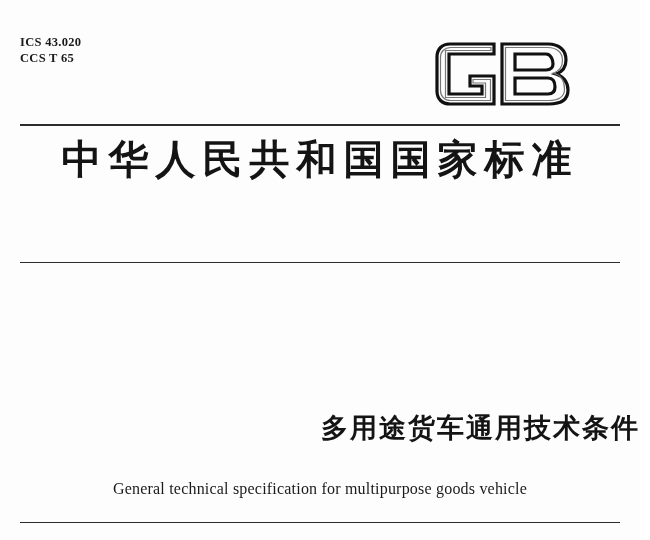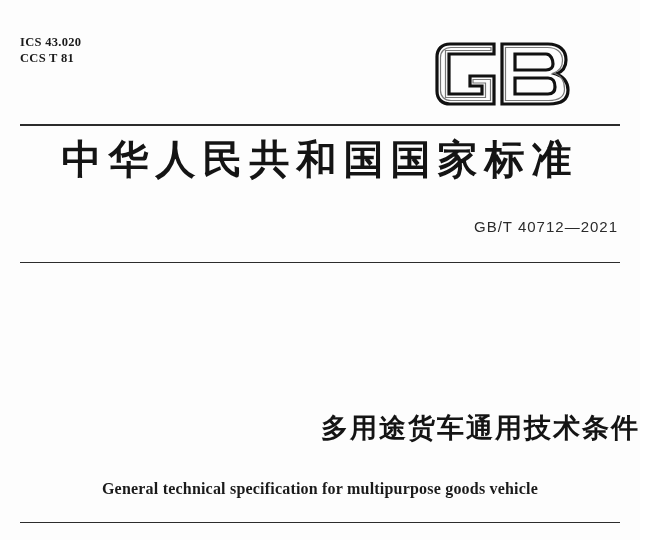--- a/index.html
+++ b/index.html
@@ -106,34 +106,34 @@
     letter-spacing: 2px;
     color: #141414;
   }
   .doc-title-en {
     position: absolute;
     left: 0;
     right: 0;
     top: 480px;
     text-align: center;
     font-family: "Liberation Serif", serif;
-    font-weight: bold;
+    font-weight: normal;
     font-size: 16px;
     color: #1a1a1a;
     letter-spacing: 0.2px;
   }
 </style>
 </head>
 <body>
 
 <div class="page">
 
   <div class="meta">
     <div>ICS 43.020</div>
-    <div>CCS T 81</div>
+    <div>CCS T 65</div>
   </div>
 
   <div class="gb-logo">
     <svg viewBox="0 0 148 72" width="148" height="72" aria-hidden="true">
 
       <g fill="none" stroke="#111111" stroke-width="3.2" stroke-linejoin="miter">
 
         <path d="M64 6 H20 C12 6 7 11 7 19 V53 C7 61 12 66 20 66 H64 V38 H40 V48 H52 V56 H19 V16 H64 Z"></path>
 
         <path d="M61 9.5 H21 C14.5 9.5 10.5 13.5 10.5 19.5 V52.5 C10.5 58.5 14.5 62.5 21 62.5 H60.5 V41.5 H43 V45 H55.5 V59.5 H15.5 V12.5 H61 Z" stroke-width="1.2" stroke="#777777"></path>
@@ -145,21 +145,20 @@
         <path d="M75.5 9.5 H117.5 C127 9.5 132.5 14.5 132.5 22.5 C132.5 28.5 129 33 123.5 35 C130.5 37 134.5 42.5 134.5 51 C134.5 59.5 128 62.5 118.5 62.5 H75.5 Z" stroke-width="1.2" stroke="#777777"></path>
       </g>
       <text x="0" y="0" font-size="0" fill="none">GB</text>
     </svg>
   </div>
 
   <div class="rule rule-top"></div>
 
   <div class="nat-title">中华人民共和国国家标准</div>
 
-  <div class="std-no">GB/T 40712—2021</div>
 
   <div class="rule rule-bottom"></div>
 
   <div class="doc-title-cn">多用途货车通用技术条件</div>
 
   <div class="doc-title-en">General technical specification for multipurpose goods vehicle</div>
 
   <div class="rule rule-foot"></div>
 
 </div>

